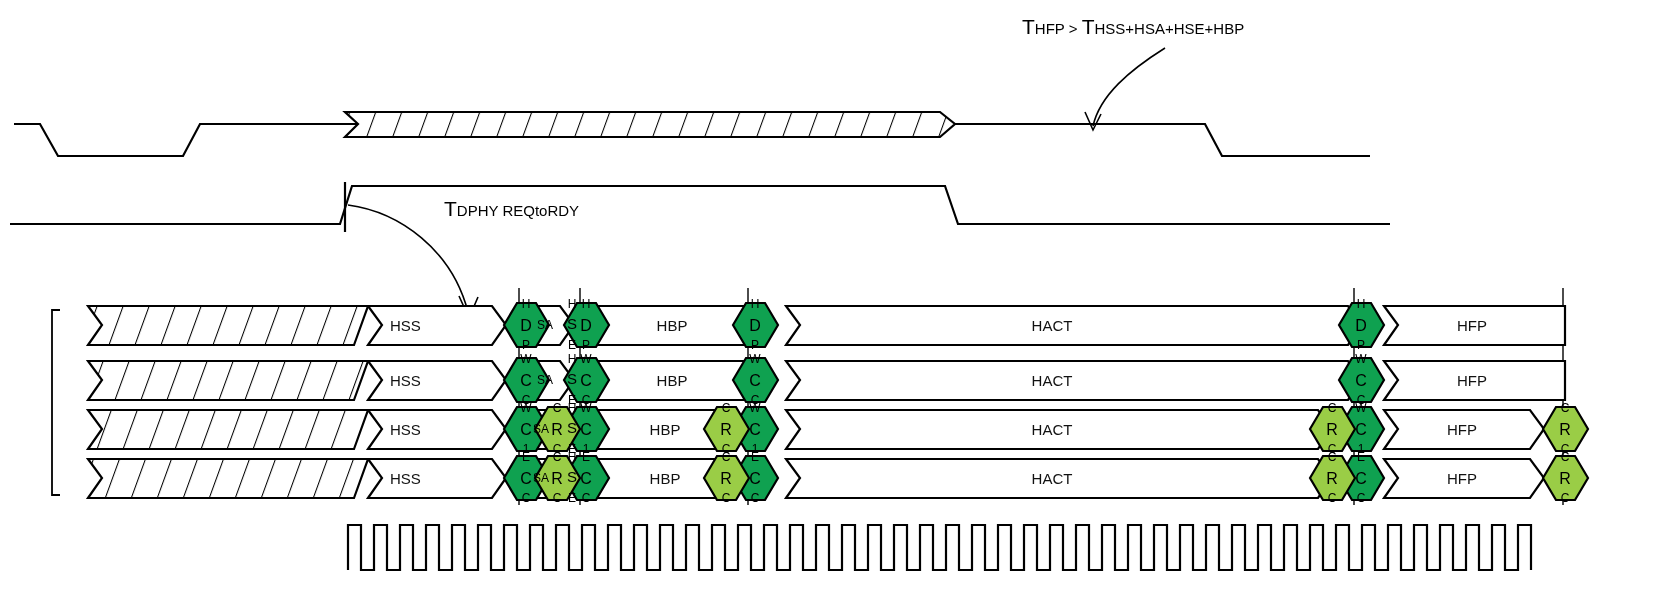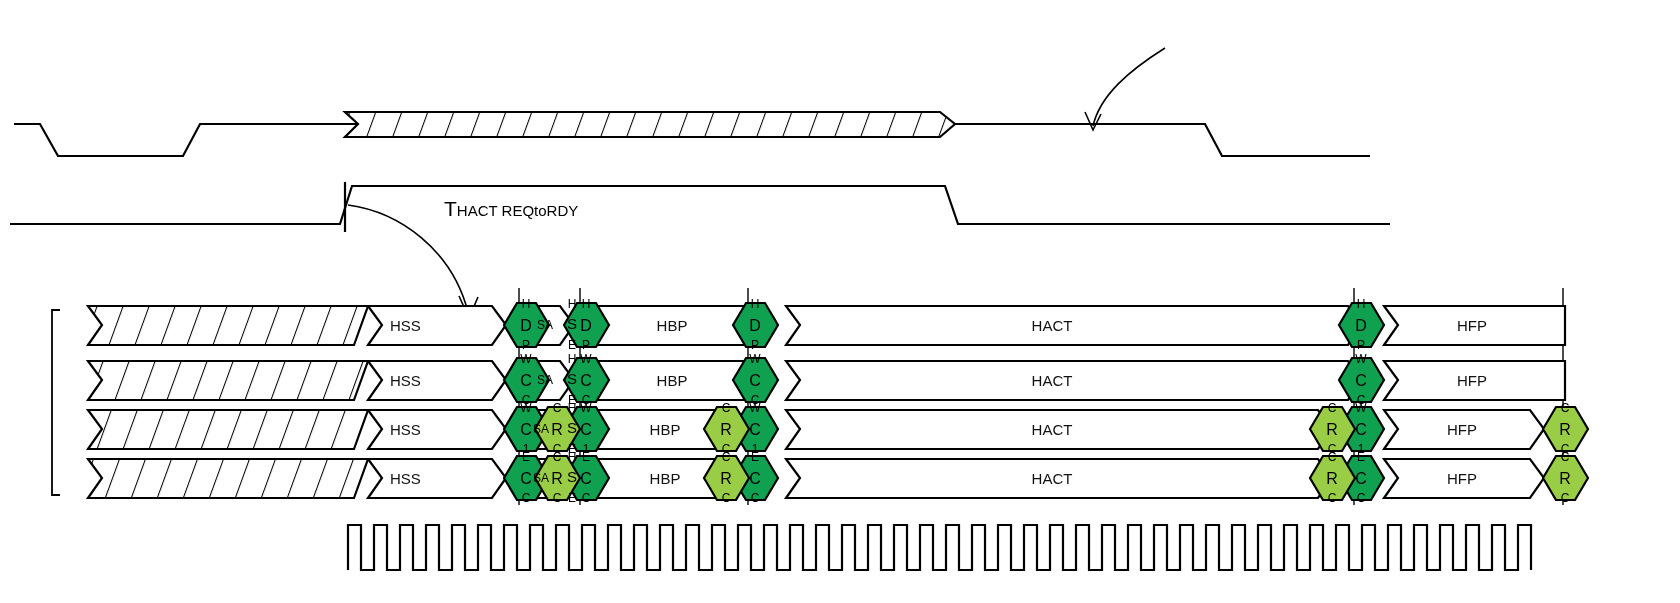--- a/index.html
+++ b/index.html
@@ -15,23 +15,26 @@
   .vstack span{display:block;}
   svg{position:absolute;left:0;top:0;overflow:visible;}
   .hexlbl{font-size:16px;fill:#000;text-anchor:middle;dominant-baseline:central;font-family:"Liberation Sans",sans-serif;}
   .sa-lbl{position:absolute;font-size:12px;transform:translate(-50%,-50%);}
 </style>
 </head>
 <body>
 
 <div id="root">
 
+  <div class="lbl" style="left:1022px;top:16px;">
+    <span class="t-big">T</span><span class="t-sub">HFP</span><span class="t-sub"> &gt; </span><span class="t-big">T</span><span class="t-sub">HSS+HSA+HSE+HBP</span>
+  </div>
 
   <div class="lbl" style="left:444px;top:198px;">
-    <span class="t-big">T</span><span class="t-sub">HACT REQtoRDY</span>
+    <span class="t-big">T</span><span class="t-sub">DPHY REQtoRDY</span>
   </div>
 
   <svg width="1680" height="603">
     <defs>
       <pattern id="hatch" width="26" height="60" patternUnits="userSpaceOnUse" patternTransform="skewX(-20)">
         <rect width="26" height="60" fill="#fff"></rect>
         <line x1="0" y1="0" x2="0" y2="60" stroke="#000" stroke-width="2.2"></line>
       </pattern>
     </defs>
 

